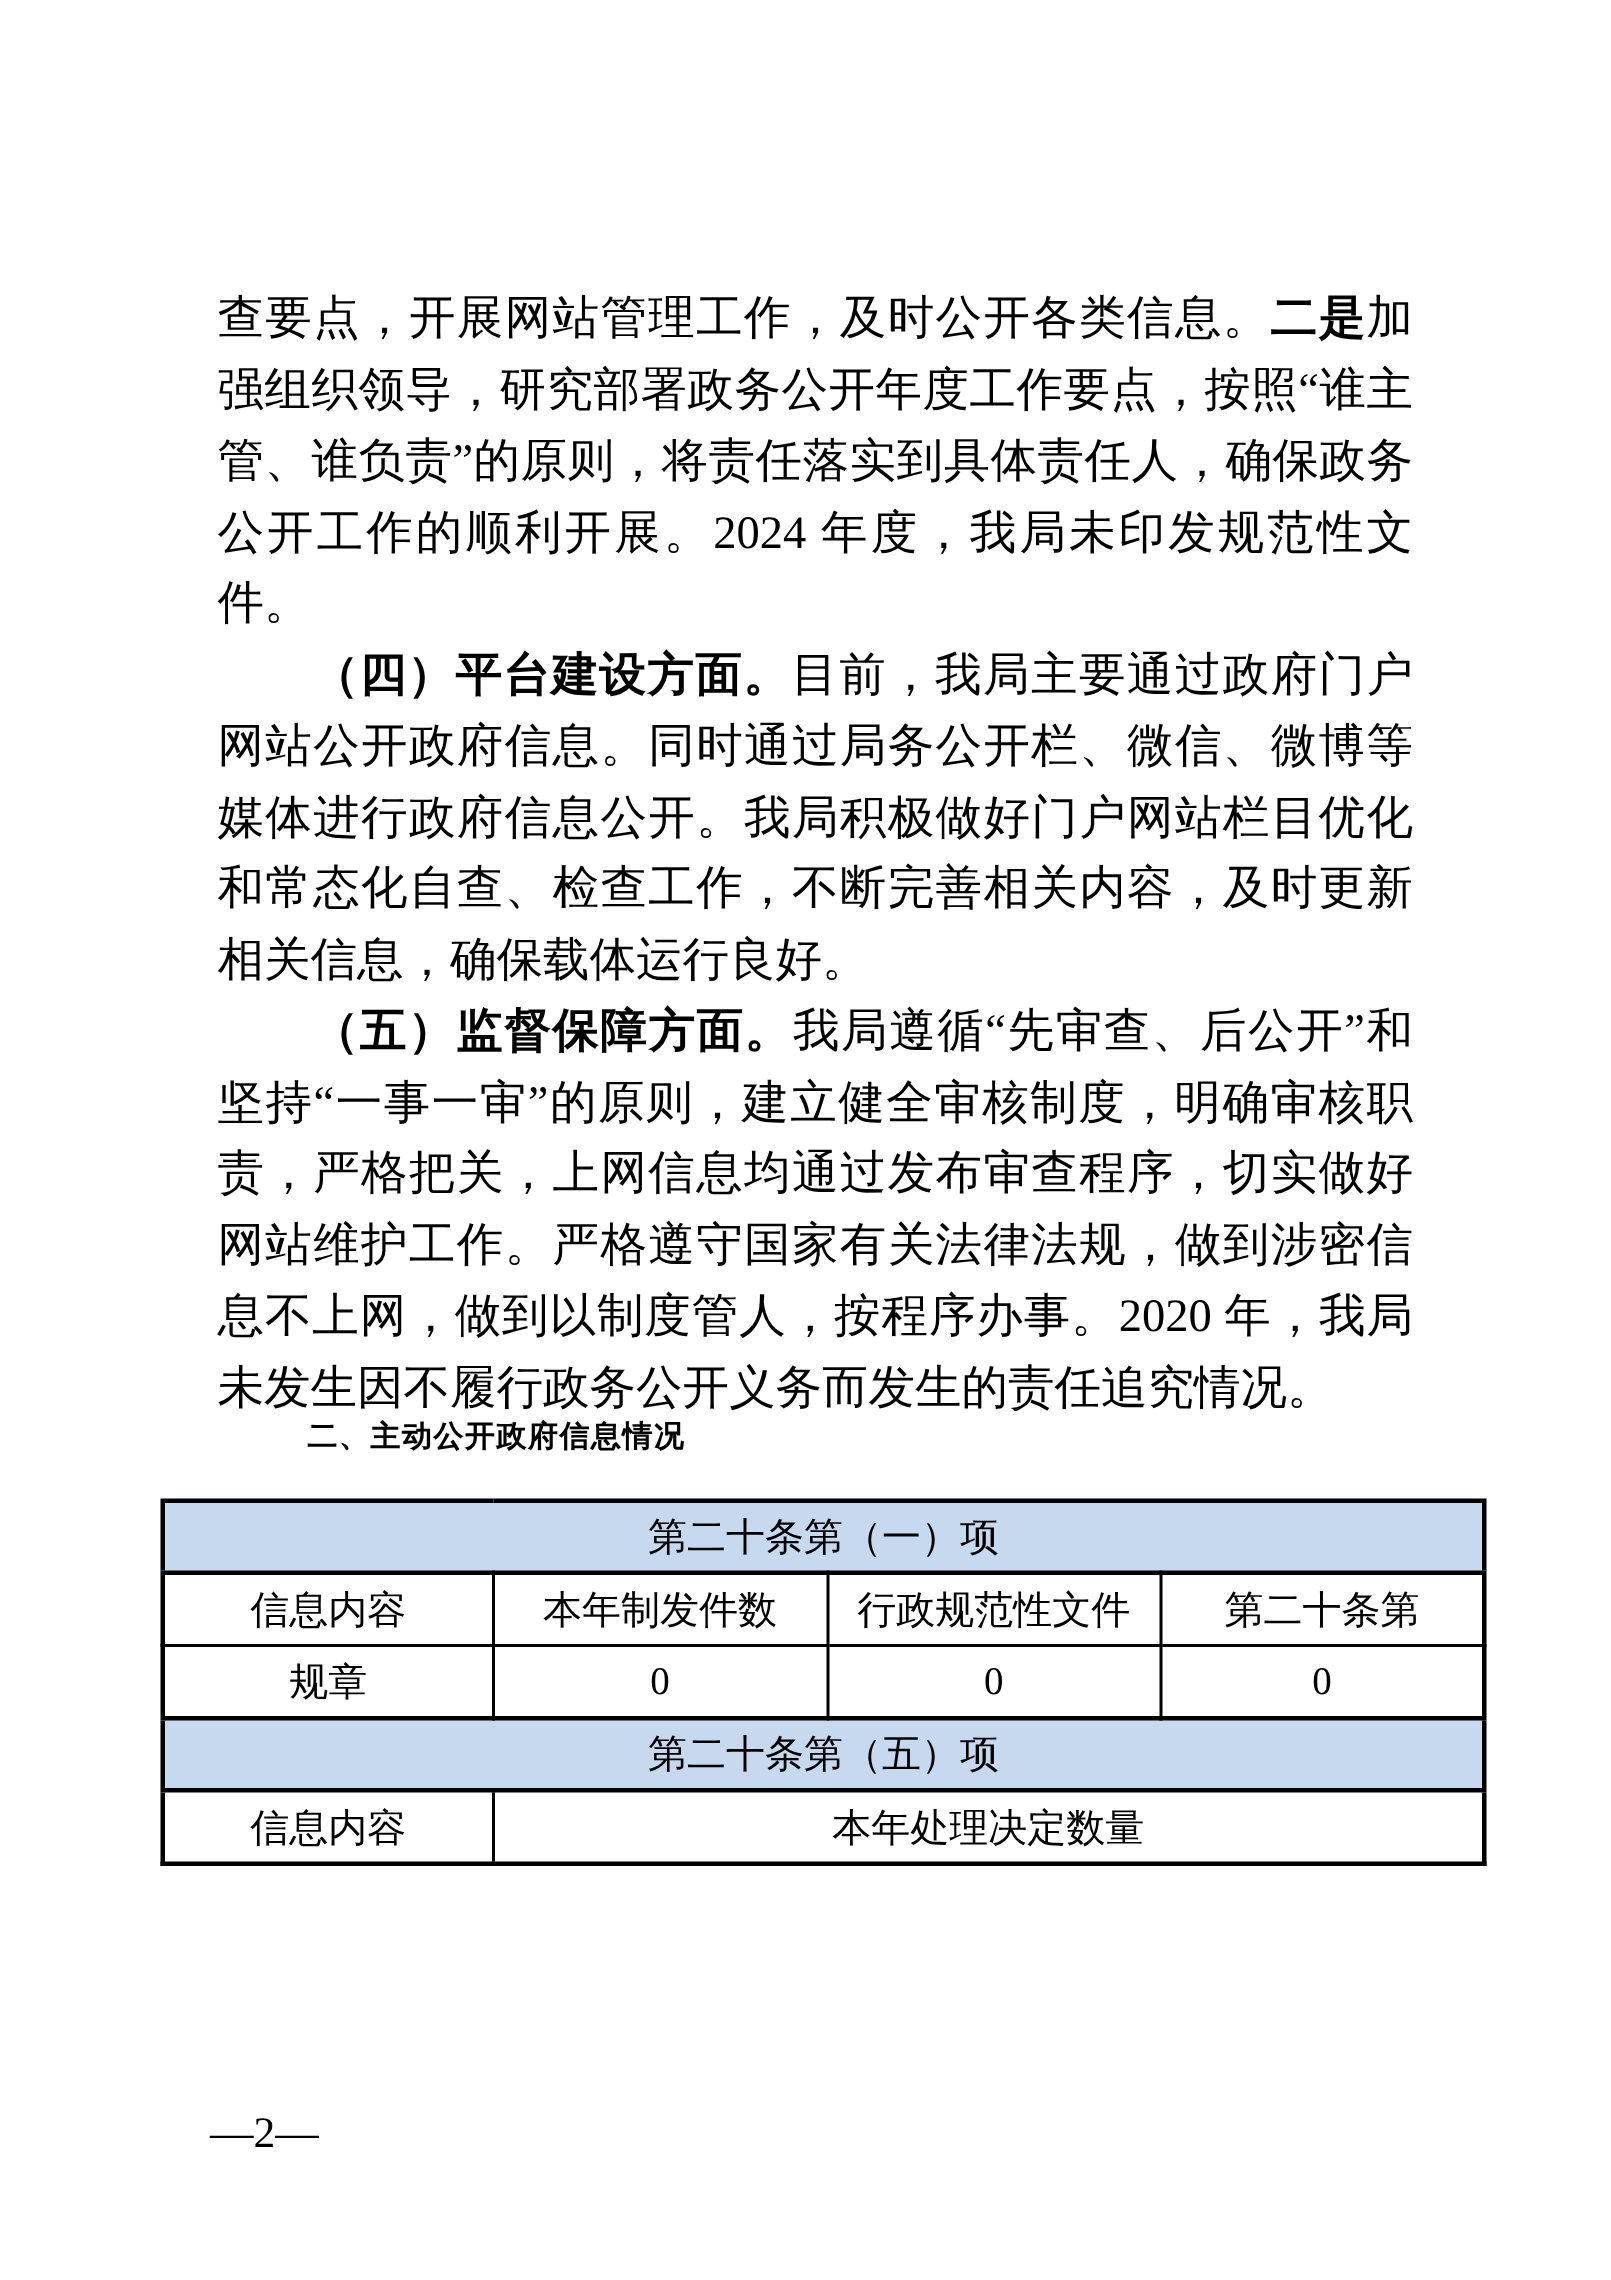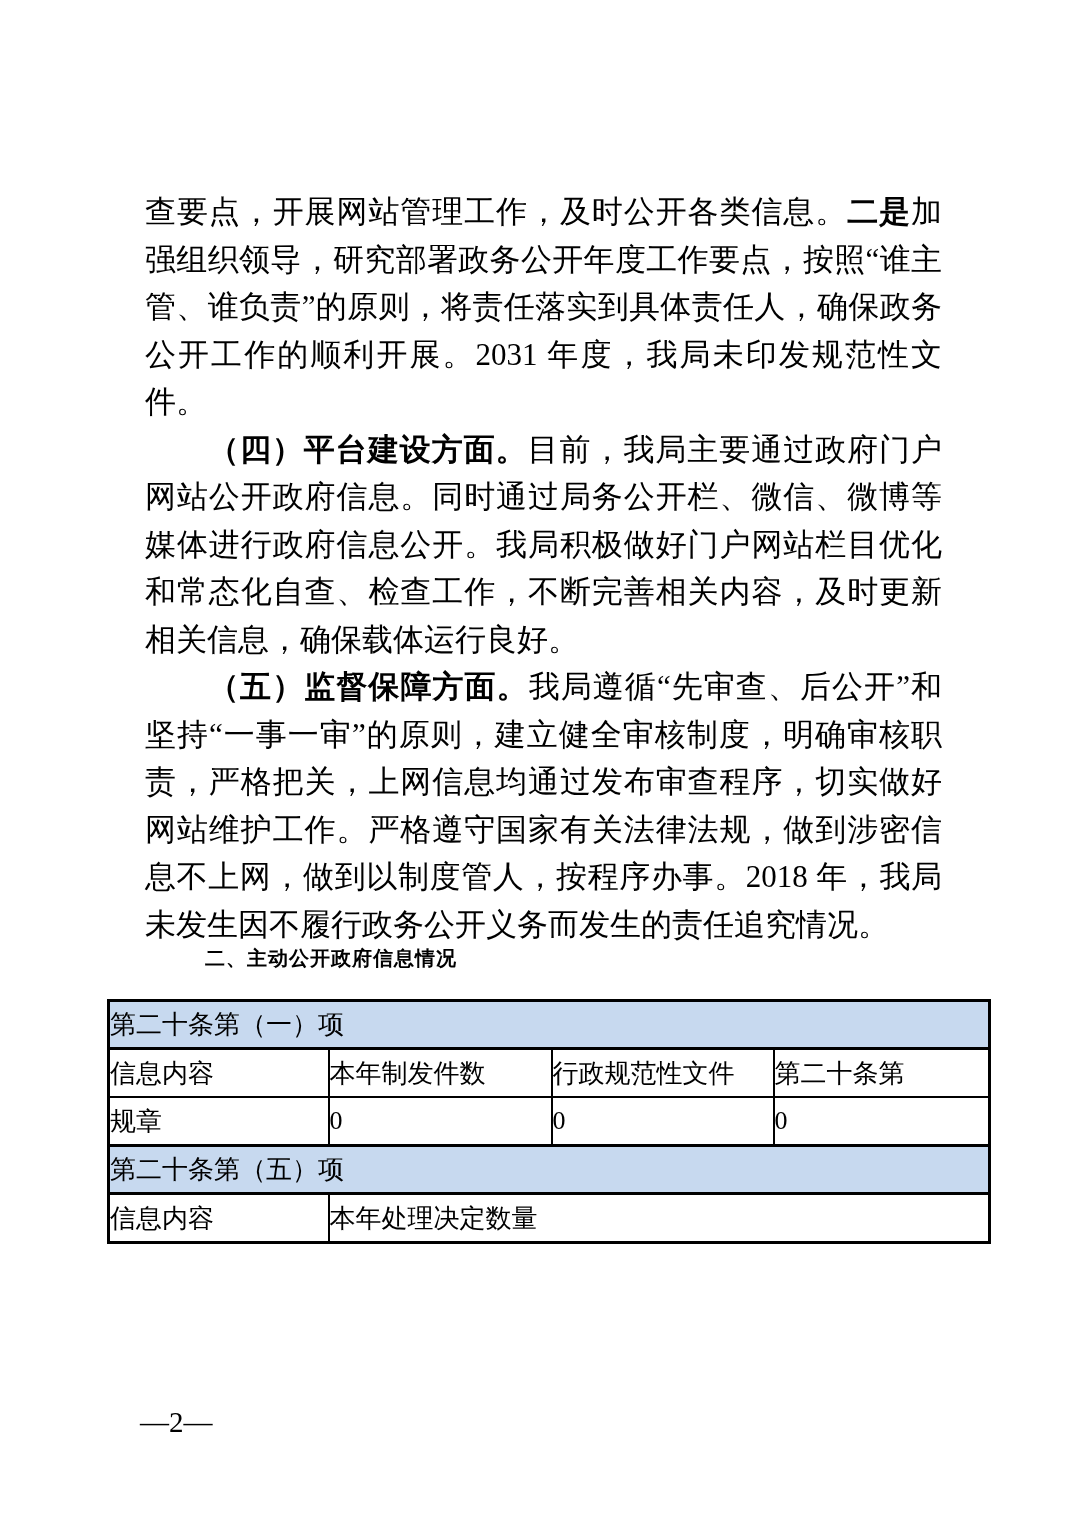--- a/index.html
+++ b/index.html
@@ -55,21 +55,21 @@
     position: absolute;
     left: 107px;
     top: 999px;
     width: 881px;
     border-collapse: collapse;
     table-layout: fixed;
     border: 3px solid #000;
   }
   .info-table td {
     border: 2px solid #000;
-    text-align: left;
+    text-align: center;
     vertical-align: middle;
     font-size: 26px;
     font-family: "Liberation Serif", "DejaVu Serif", serif;
     height: 46px;
     padding: 0;
     margin-top: 29px;
   }
   .info-table tr.band td {
     background: var(--band-blue, #c7d9ef);
     border-top: 3px solid #000;
@@ -86,27 +86,27 @@
     font-family: "Liberation Serif", "DejaVu Serif", serif;
   }
 </style>
 </head>
 <body>
 
 <div class="page">
 
   <div class="content">
     <p>
-      <span>查要点，开展网站管理工作，及时公开各类信息。</span><b class="lead">二是</b><span>加强组织领导，研究部署政务公开年度工作要点，按照“谁主管、谁负责”的原则，将责任落实到具体责任人，确保政务公开工作的顺利开展。2031 年度，我局未印发规范性文件。</span>
+      <span>查要点，开展网站管理工作，及时公开各类信息。</span><b class="lead">二是</b><span>加强组织领导，研究部署政务公开年度工作要点，按照“谁主管、谁负责”的原则，将责任落实到具体责任人，确保政务公开工作的顺利开展。2024 年度，我局未印发规范性文件。</span>
     </p>
     <p class="indent">
       <b class="lead">（四）平台建设方面。</b><span>目前，我局主要通过政府门户网站公开政府信息。同时通过局务公开栏、微信、微博等媒体进行政府信息公开。我局积极做好门户网站栏目优化和常态化自查、检查工作，不断完善相关内容，及时更新相关信息，确保载体运行良好。</span>
     </p>
     <p class="indent">
-      <b class="lead">（五）监督保障方面。</b><span>我局遵循“先审查、后公开”和坚持“一事一审”的原则，建立健全审核制度，明确审核职责，严格把关，上网信息均通过发布审查程序，切实做好网站维护工作。严格遵守国家有关法律法规，做到涉密信息不上网，做到以制度管人，按程序办事。2018 年，我局未发生因不履行政务公开义务而发生的责任追究情况。</span>
+      <b class="lead">（五）监督保障方面。</b><span>我局遵循“先审查、后公开”和坚持“一事一审”的原则，建立健全审核制度，明确审核职责，严格把关，上网信息均通过发布审查程序，切实做好网站维护工作。严格遵守国家有关法律法规，做到涉密信息不上网，做到以制度管人，按程序办事。2020 年，我局未发生因不履行政务公开义务而发生的责任追究情况。</span>
     </p>
   </div>
 
   <div class="heading">二、主动公开政府信息情况</div>
 
   <table class="info-table">
     <colgroup>
       <col style="width:220px">
       <col style="width:223px">
       <col style="width:222px">

